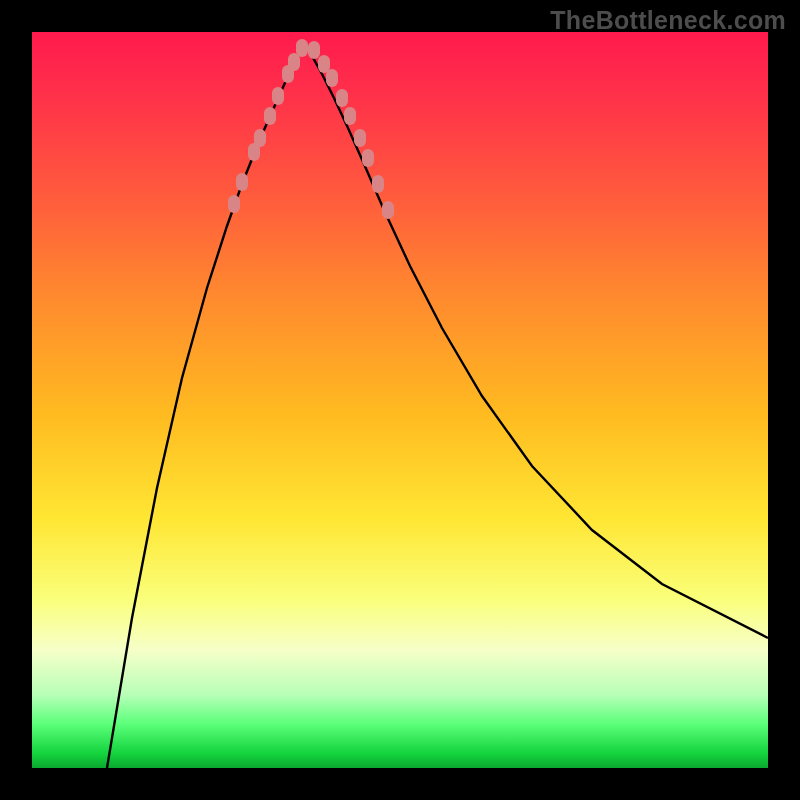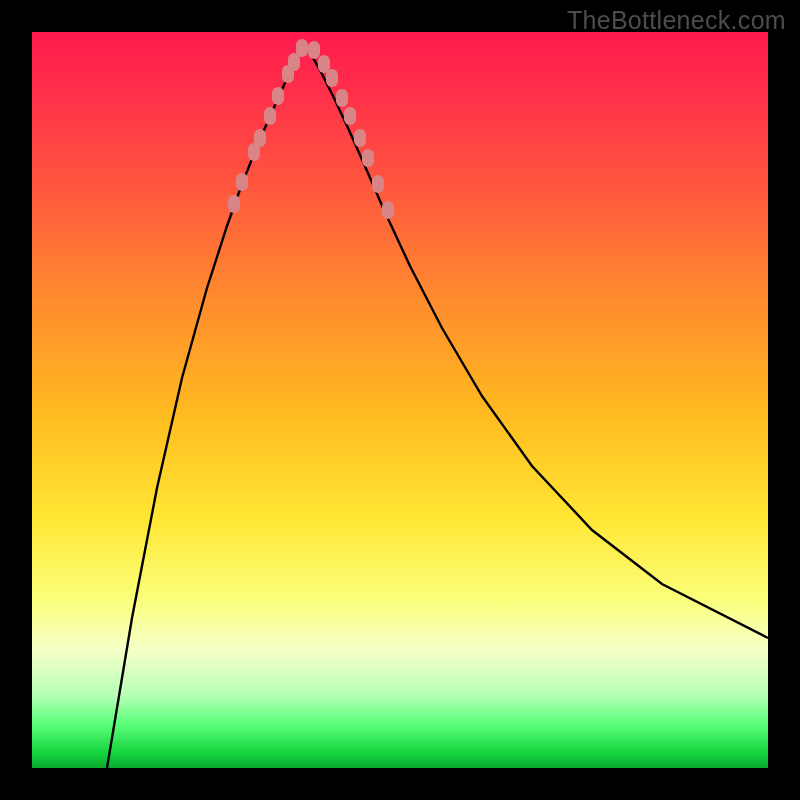--- a/index.html
+++ b/index.html
@@ -41,21 +41,21 @@
       #14d43e 98%,
       #0aa82e 100%
     );
   }
   .watermark {
     position: absolute;
     top: 6px;
     right: 14px;
     color: #4d4d4d;
     font-size: 25px;
-    font-weight: 400;
+    font-weight: 700;
     letter-spacing: 0.3px;
     user-select: none;
   }
   svg.curve {
     position: absolute;
     left: 0;
     top: 0;
     width: 736px;
     height: 736px;
   }

